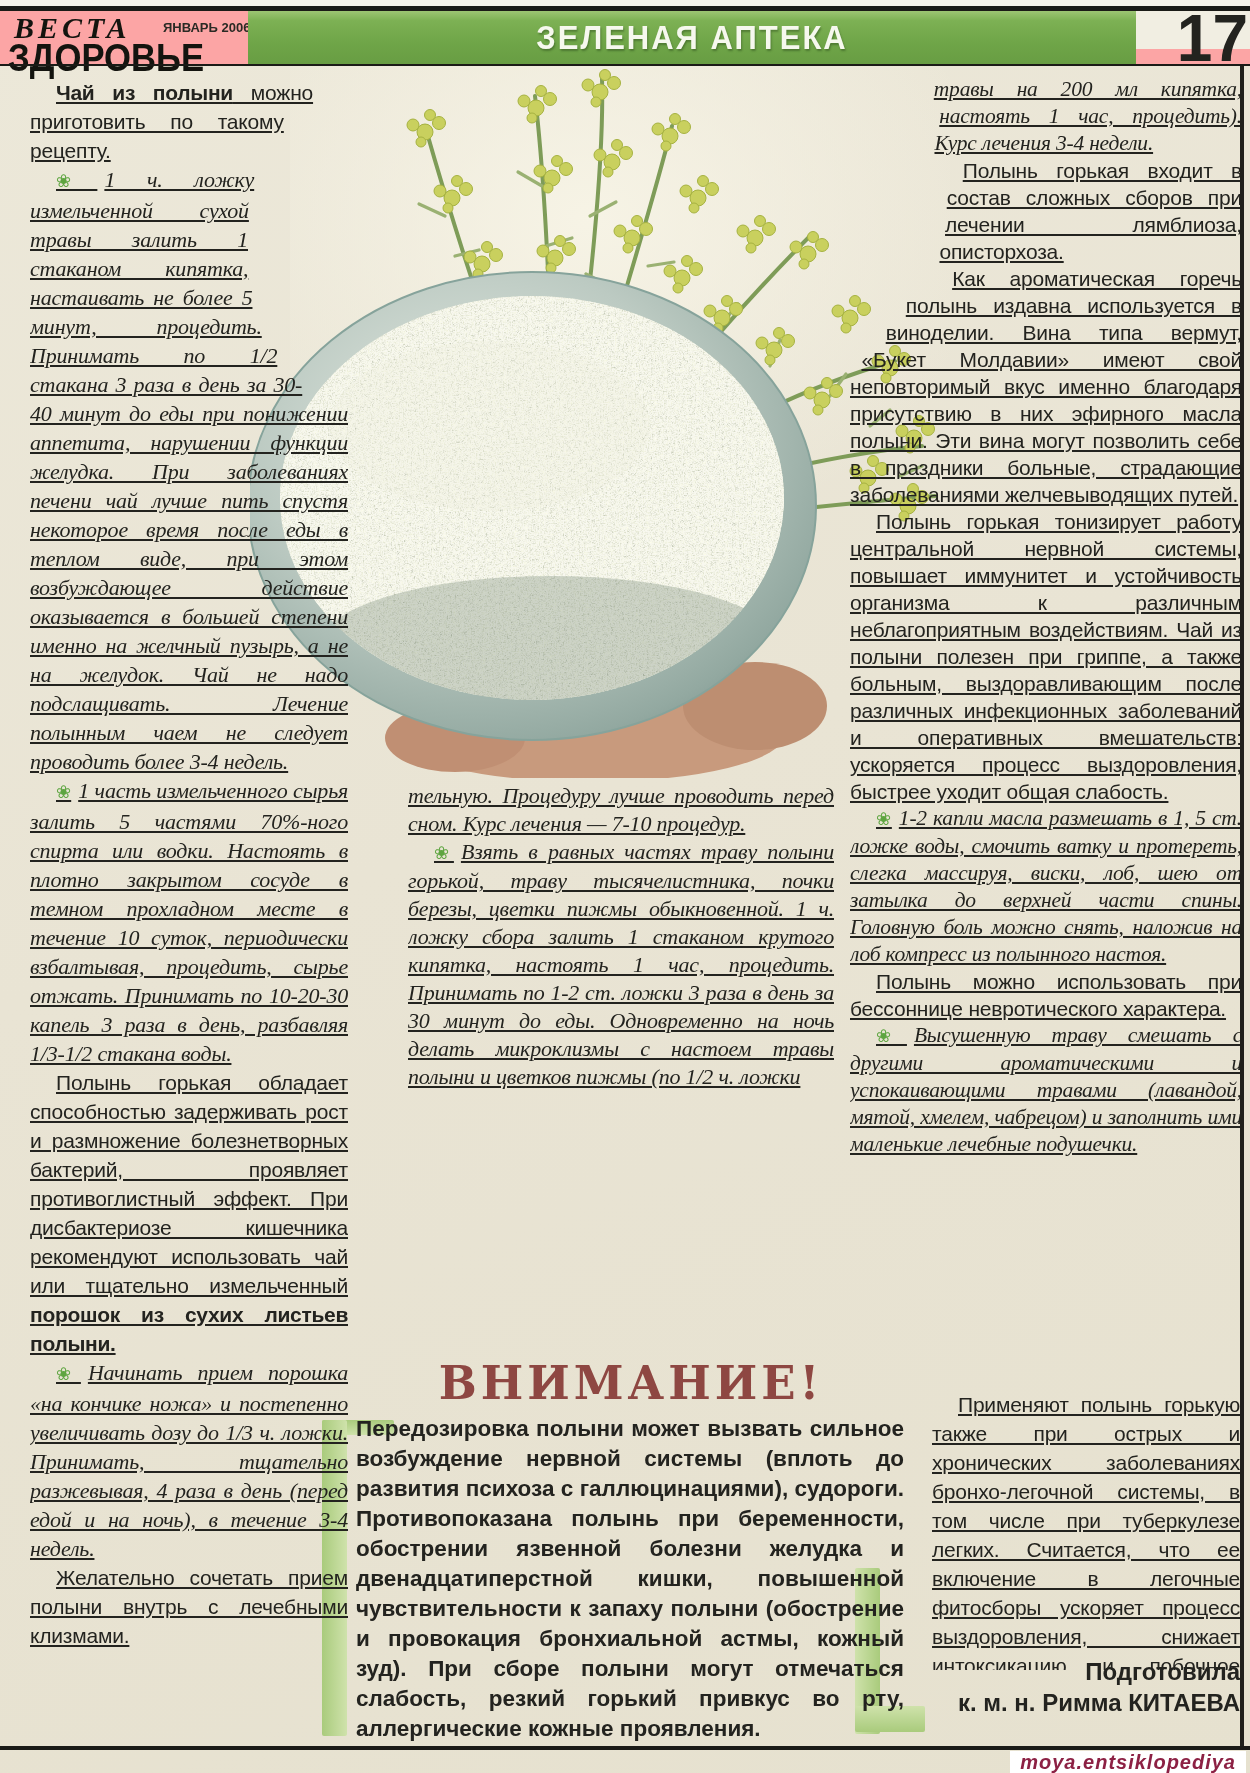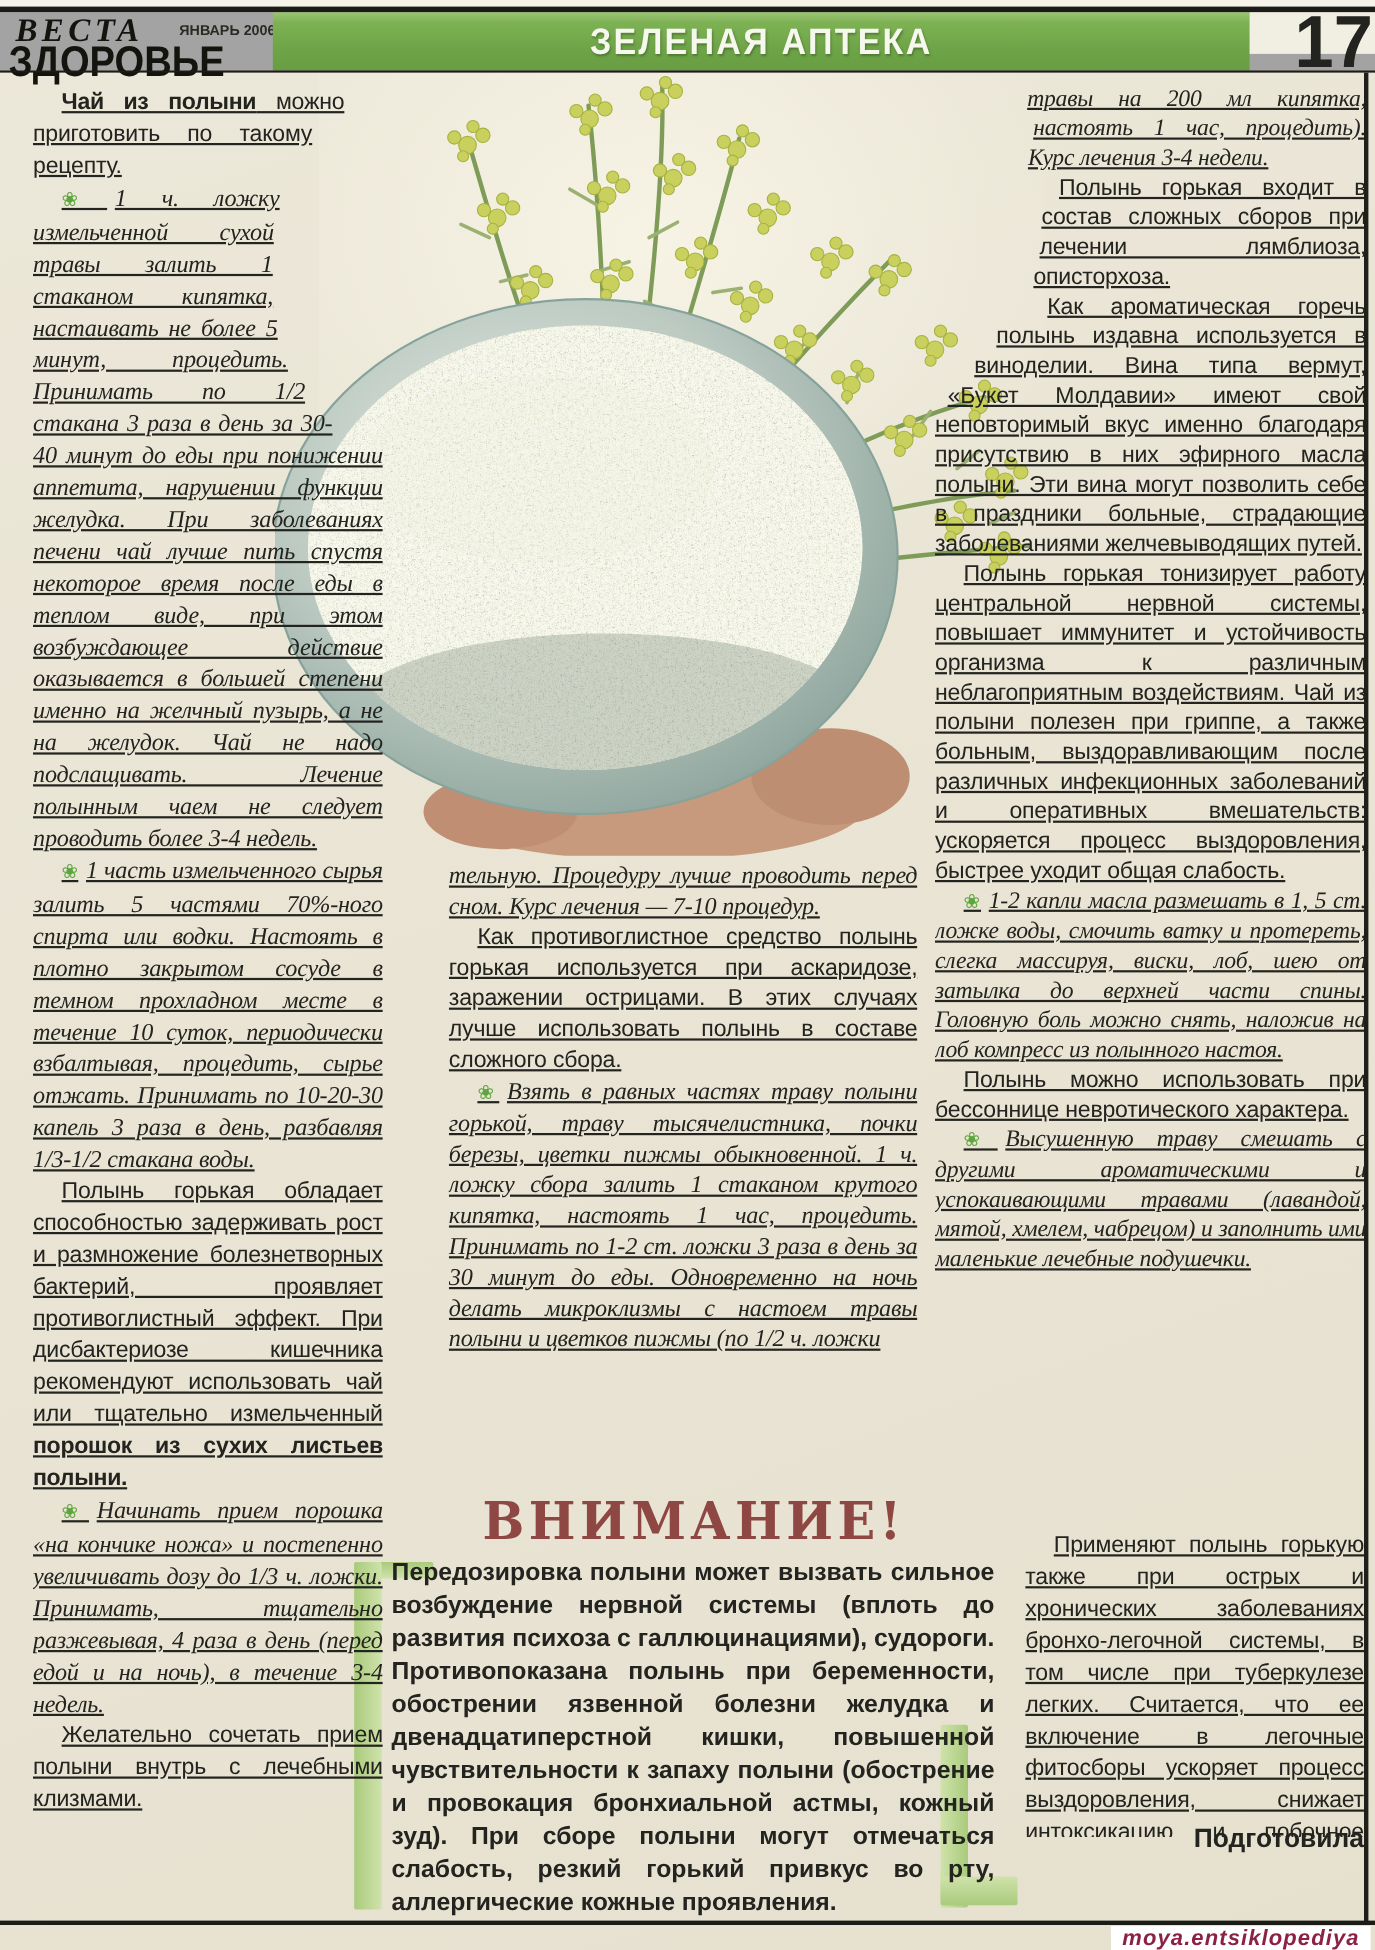--- a/index.html
+++ b/index.html
@@ -7,21 +7,21 @@
     width:1250px;height:1773px;position:relative;overflow:hidden;
     background:#f6f3ea;
     font-family:"Liberation Sans",sans-serif;
     color:#23231f;
   }
   .paper{position:absolute;left:0;top:11px;width:1250px;height:1762px;
     background:linear-gradient(160deg,#ece8d9 0%,#e9e4d4 45%,#e6e1cf 100%);}
   
   .topline{position:absolute;left:0;top:6px;width:1250px;height:5px;background:#1b1b17;z-index:6;}
   .headrule{position:absolute;left:0;top:64px;width:1250px;height:2px;background:#1b1b17;z-index:6;}
-  .header{position:absolute;left:0;top:11px;width:1250px;height:53px;background:#a3a3a3;z-index:5;}
+  .header{position:absolute;left:0;top:11px;width:1250px;height:53px;background:#fca5a5;z-index:5;}
   .brand-top{position:absolute;left:14px;top:0px;font-family:"Liberation Serif",serif;
     font-style:italic;font-weight:bold;font-size:30px;letter-spacing:4px;color:#14140f;}
   .brand-date{position:absolute;left:163px;top:9px;font-size:13px;font-weight:bold;color:#2a2a24;}
   .brand-bottom{position:absolute;left:8px;top:24px;font-size:34px;font-weight:900;
     letter-spacing:0px;color:#14140f;transform:scale(1.02,1.15);transform-origin:left top;}
   .greenband{position:absolute;left:248px;top:0;width:888px;height:53px;
     background:linear-gradient(#9cc573 0%,#7db154 18%,#6fa548 60%,#689d43 100%);
     display:flex;align-items:center;justify-content:center;}
   .greenband .sect{color:#f6f8ee;font-weight:900;font-size:31px;letter-spacing:2px;
     text-shadow:1px 2px 2px rgba(40,70,25,.45);transform:scaleY(1.08);}
@@ -202,21 +202,20 @@
   <p class="recipe"><span class="flower">❀</span><span>1 ч. ложку измельченной сухой травы залить 1 стаканом кипятка, настаивать не более 5 минут, процедить. Принимать по 1/2 стакана 3 раза в день за 30-40 минут до еды при понижении аппетита, нарушении функции желудка. При заболеваниях печени чай лучше пить спустя некоторое время после еды в теплом виде, при этом возбуждающее действие оказывается в большей степени именно на желчный пузырь, а не на желудок. Чай не надо подслащивать. Лечение полынным чаем не следует проводить более 3-4 недель.</span></p>
   <p class="recipe"><span class="flower">❀</span><span>1 часть измельченного сырья залить 5 частями 70%-ного спирта или водки. Настоять в плотно закрытом сосуде в темном прохладном месте в течение 10 суток, периодически взбалтывая, процедить, сырье отжать. Принимать по 10-20-30 капель 3 раза в день, разбавляя 1/3-1/2 стакана воды.</span></p>
   <p class="plain"><span>Полынь горькая обладает способностью задерживать рост и размножение болезнетворных бактерий, проявляет противоглистный эффект. При дисбактериозе кишечника рекомендуют использовать чай или тщательно измельченный </span><b class="lead">порошок из сухих листьев полыни.</b></p>
   <p class="recipe"><span class="flower">❀</span><span>Начинать прием порошка «на кончике ножа» и постепенно увеличивать дозу до 1/3 ч. ложки. Принимать, тщательно разжевывая, 4 раза в день (перед едой и на ночь), в течение 3-4 недель.</span></p>
   <p class="plain"><span>Желательно сочетать прием полыни внутрь с лечебными клизмами.</span></p>
 
 </div>
 
 <div id="col2" class="col sans">
   <p class="recipe" style="text-indent:0"><span>тельную. Процедуру лучше проводить перед сном. Курс лечения — 7-10 процедур.</span></p>
-  <p class="plain"><span>Как противоглистное средство полынь горькая используется при аскаридозе, заражении острицами. В этих случаях лучше использовать полынь в составе сложного сбора.</span></p>
   <p class="recipe"><span class="flower">❀</span><span>Взять в равных частях траву полыни горькой, траву тысячелистника, почки березы, цветки пижмы обыкновенной. 1 ч. ложку сбора залить 1 стаканом крутого кипятка, настоять 1 час, процедить. Принимать по 1-2 ст. ложки 3 раза в день за 30 минут до еды. Одновременно на ночь делать микроклизмы с настоем травы полыни и цветков пижмы (по 1/2 ч. ложки</span></p>
 </div>
 
 <div class="brk brk-tl-h"></div>
 <div class="brk brk-tl-v"></div>
 <div class="brk brk-br-v"></div>
 <div class="brk brk-br-h"></div>
 <div class="warn-title" style="color:#8e4742">ВНИМАНИЕ!</div>
 <div class="warn-body">Передозировка полыни может вызвать сильное возбуждение нервной системы (вплоть до развития психоза с галлюцинациями), судороги. Противопоказана полынь при беременности, обострении язвенной болезни желудка и двенадцатиперстной кишки, повышенной чувствительности к запаху полыни (обострение и провокация бронхиальной астмы, кожный зуд). При сборе полыни могут отмечаться слабость, резкий горький привкус во рту, аллергические кожные проявления.</div>
 
@@ -229,15 +228,16 @@
   <p class="recipe"><span class="flower">❀</span><span>1-2 капли масла размешать в 1, 5 ст. ложке воды, смочить ватку и протереть, слегка массируя, виски, лоб, шею от затылка до верхней части спины. Головную боль можно снять, наложив на лоб компресс из полынного настоя.</span></p>
   <p class="plain"><span>Полынь можно использовать при бессоннице невротического характера.</span></p>
   <p class="recipe"><span class="flower">❀</span><span>Высушенную траву смешать с другими ароматическими и успокаивающими травами (лавандой, мятой, хмелем, чабрецом) и заполнить ими маленькие лечебные подушечки.</span></p>
 </div>
 <div id="col3b" class="col sans">
   <p class="plain"><span>Применяют полынь горькую также при острых и хронических заболеваниях бронхо-легочной системы, в том числе при туберкулезе легких. Считается, что ее включение в легочные фитосборы ускоряет процесс выздоровления, снижает интоксикацию и побочное действие антибиотиков.</span></p>
 </div>
 
 <div class="credit">
   <div>Подготовила</div>
+  <div>к. м. н. Римма КИТАЕВА</div>
 </div>
 
 <div class="watermark" style="color:#8c2144">moya.entsiklopediya</div>
 
 </body></html>

